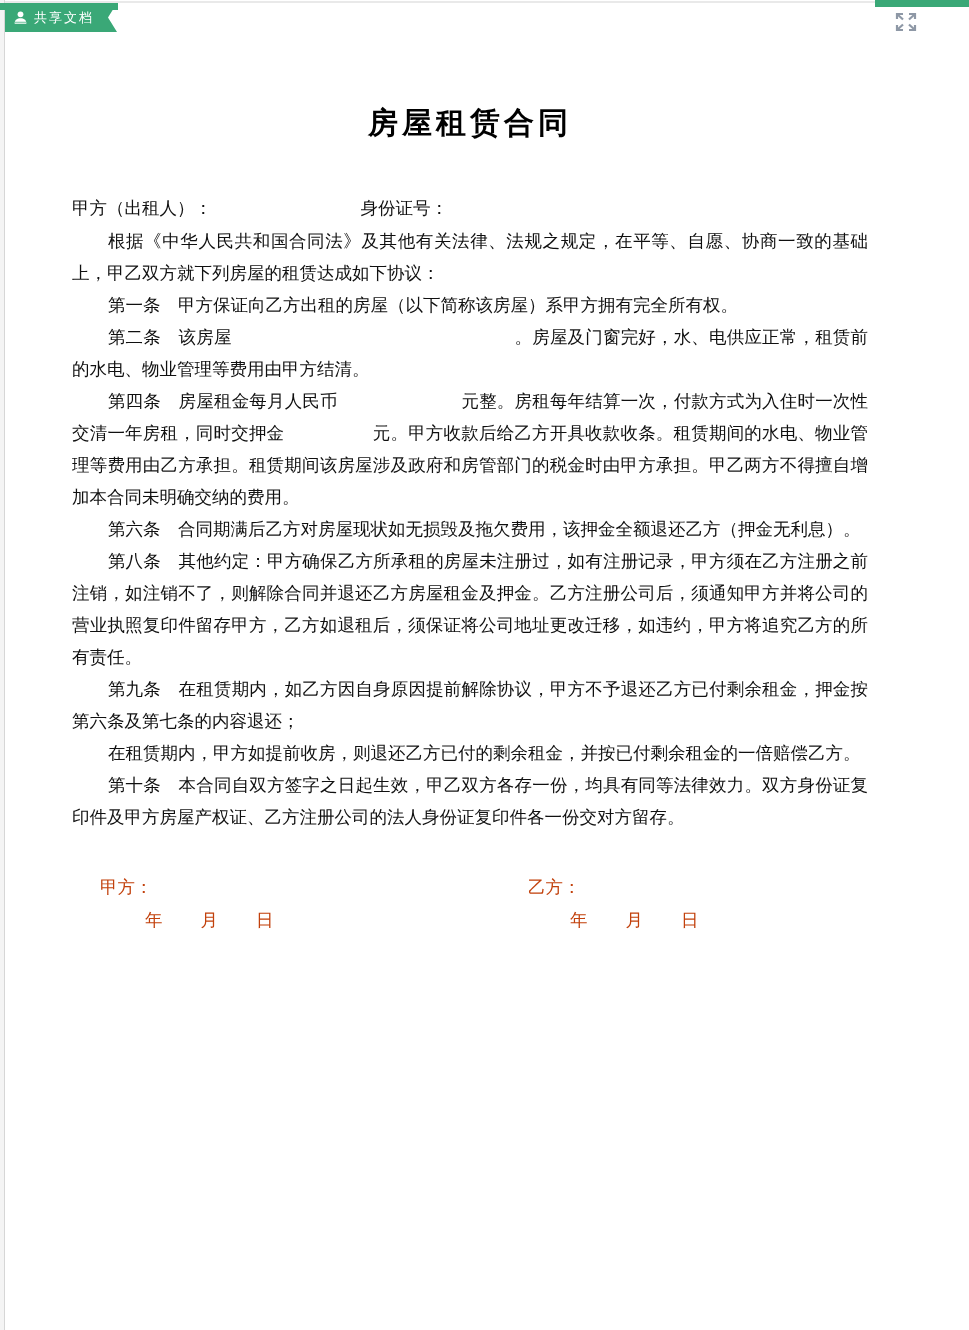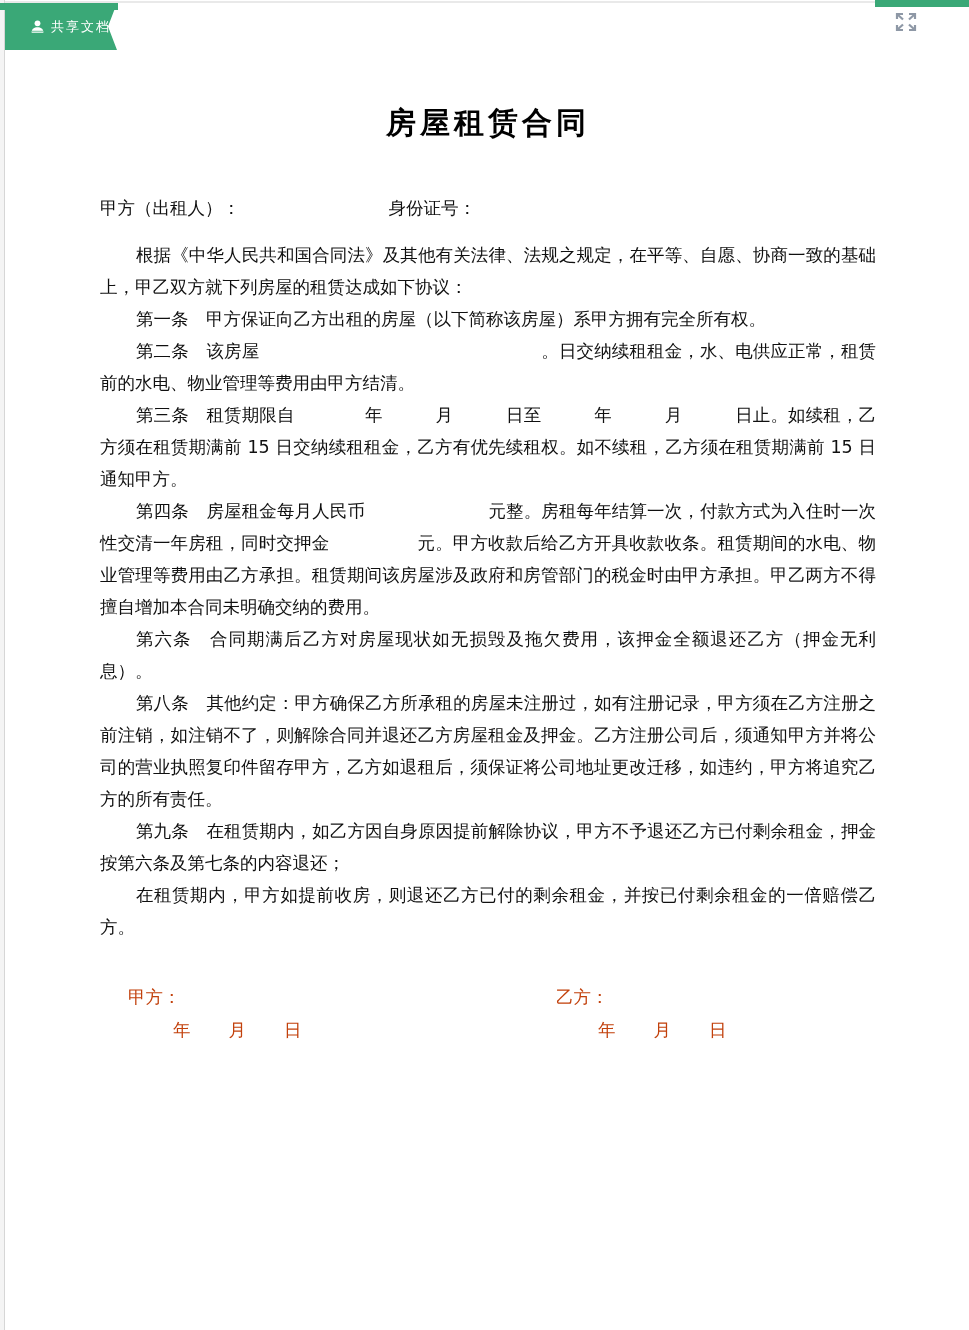--- a/index.html
+++ b/index.html
@@ -14,47 +14,47 @@
 
   
   .top-line { position:absolute; top:1px; left:0; width:969px; height:2px; background:#e9e9e9; z-index:1; }
   .left-edge { position:absolute; top:0; left:0; width:4px; height:1330px; background:#f4f4f4; border-right:1px solid #d6d6d6; z-index:2; }
   .accent-right { position:absolute; top:0; right:0; width:94px; height:7px; background:#3aa877; z-index:3; }
 
   
   .ribbon { position:absolute; top:3px; left:0; z-index:4; }
   .ribbon-band { position:absolute; top:0; left:0; width:118px; height:7px; background:#3aa877; }
   .ribbon-body {
-    position:absolute; top:0; left:5px; width:112px; height:47px;
+    position:absolute; top:0; left:5px; width:112px; height:29px;
     background:#3aa877;
     clip-path: polygon(0 0, 100% 0, calc(100% - 9px) 50%, 100% 100%, 0 100%);
-    display:flex; align-items:center; padding-left:25px; box-sizing:border-box;
+    display:flex; align-items:center; padding-left:8px; box-sizing:border-box;
   }
   .badge-label { color:#ffffff; font-size:13px; letter-spacing:2px; margin-left:6px; white-space:nowrap; }
 
   
   .expand-btn { position:absolute; top:11px; right:51px; width:24px; height:22px; z-index:4; cursor:pointer; background:none; border:none; padding:0; }
 
   
-  .doc { position:absolute; top:0; left:8px; width:956px; box-sizing:border-box; padding:0 88px 0 92px; }
+  .doc { position:absolute; top:0; left:0; width:956px; box-sizing:border-box; padding:0 88px 0 72px; }
   .doc-title {
     margin:101px 0 0 0;
     text-align:center;
     font-family:"DejaVu Serif","Liberation Serif",serif;
     font-weight:bold;
     font-size:30px;
     line-height:44px;
     letter-spacing:4px;
     color:#000;
   }
   .parties { margin-top:31px; }
   .party-line { font-size:17.5px; line-height:33px; white-space:nowrap; }
   .party-left { display:inline-block; min-width:283px;margin-top:16px; }
 
-  .body-text { margin-top:14px; }
+  .body-text { margin-top:0; }
   .body-text p {
     margin:0;
     font-size:17.5px;
     line-height:32px;
     text-align:justify;
     text-indent:2.05em;
     color:#101010;
   }
 
   .signature { margin-top:38px; font-size:17.5px; color:#c2410c; }
@@ -107,27 +107,27 @@
   <div class="parties">
     <div class="party-line">
       <span class="party-left">甲方（出租人）：</span>
       <span>身份证号：</span>
     </div>
   </div>
 
   <div class="body-text">
     <p>根据《中华人民共和国合同法》及其他有关法律、法规之规定，在平等、自愿、协商一致的基础上，甲乙双方就下列房屋的租赁达成如下协议：</p>
     <p>第一条　甲方保证向乙方出租的房屋（以下简称该房屋）系甲方拥有完全所有权。</p>
-    <p>第二条　该房屋　　　　　　　　　　　　　　　　。日交纳续租租金，水、电供应正常，租赁前的水电、物业管理等费用由甲方结清。</p>
-    <p>第三条　租赁期限自　　　　年　　　月　　　日至　　　年　　　月　　　日止。如续租，乙方须在租赁期满前 15 日交纳续租租金，乙方有优先续租权。如不续租，乙方须在租赁期满前 15 日通知甲方。</p>
+    <p>第二条　该房屋　　　　　　　　　　　　　　　　。房屋及门窗完好，水、电供应正常，租赁前的水电、物业管理等费用由甲方结清。</p>
     <p>第四条　房屋租金每月人民币　　　　　　　元整。房租每年结算一次，付款方式为入住时一次性交清一年房租，同时交押金　　　　　元。甲方收款后给乙方开具收款收条。租赁期间的水电、物业管理等费用由乙方承担。租赁期间该房屋涉及政府和房管部门的税金时由甲方承担。甲乙两方不得擅自增加本合同未明确交纳的费用。</p>
     <p>第六条　合同期满后乙方对房屋现状如无损毁及拖欠费用，该押金全额退还乙方（押金无利息）。</p>
     <p>第八条　其他约定：甲方确保乙方所承租的房屋未注册过，如有注册记录，甲方须在乙方注册之前注销，如注销不了，则解除合同并退还乙方房屋租金及押金。乙方注册公司后，须通知甲方并将公司的营业执照复印件留存甲方，乙方如退租后，须保证将公司地址更改迁移，如违约，甲方将追究乙方的所有责任。</p>
     <p>第九条　在租赁期内，如乙方因自身原因提前解除协议，甲方不予退还乙方已付剩余租金，押金按第六条及第七条的内容退还；</p>
     <p>在租赁期内，甲方如提前收房，则退还乙方已付的剩余租金，并按已付剩余租金的一倍赔偿乙方。</p>
+    <p>第十条　本合同自双方签字之日起生效，甲乙双方各存一份，均具有同等法律效力。双方身份证复印件及甲方房屋产权证、乙方注册公司的法人身份证复印件各一份交对方留存。</p>
   </div>
 
   <div class="signature">
     <div class="sig-row">
       <span class="sig-a">甲方：</span>
       <span class="sig-b">乙方：</span>
     </div>
     <div class="date-row">
       <span class="date-a">年　　月　　日</span>
       <span class="date-b">年　　月　　日</span>

